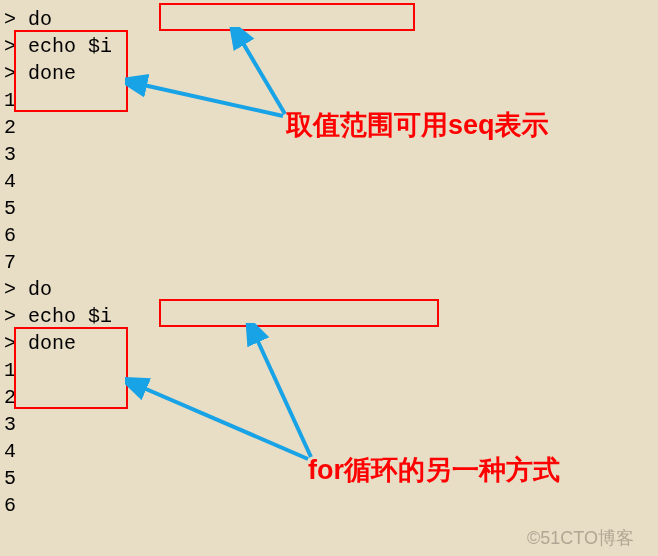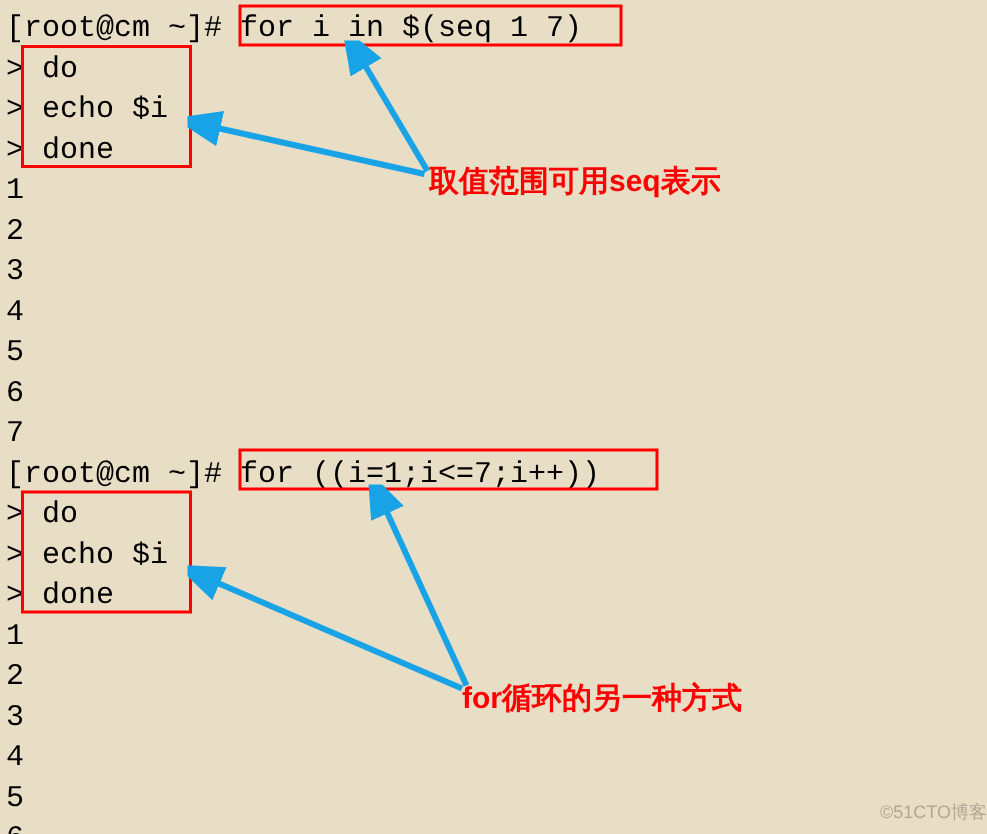--- a/index.html
+++ b/index.html
@@ -27,51 +27,49 @@
     .red-box {
       position: absolute;
       border: 2px solid #ff0000;
       pointer-events: none;
     }
     .annotation {
       position: absolute;
       color: #ff0000;
       font-family: Arial, 'Microsoft YaHei', sans-serif;
       font-weight: bold;
-      font-size: 20px;
+      font-size: 27px;
     }
     .arrow {
       position: absolute;
       pointer-events: none;
     }
     .watermark {
       position: absolute;
-      right: 0;
+      right: 24px;
       bottom: 6px;
       color: rgba(120, 115, 100, 0.5);
       font-family: Arial, sans-serif;
-      font-size: 12px;
+      font-size: 18px;
     }
   </style>
 </head>
 <body>
 
 <div class="terminal">
-  <div class="line"><span>[root@cm ~]#</span><span> for i in $(seq 1 7)</span></div>
   <div class="line">&gt; do</div>
   <div class="line">&gt; echo $i</div>
   <div class="line">&gt; done</div>
   <div class="line">1</div>
   <div class="line">2</div>
   <div class="line">3</div>
   <div class="line">4</div>
   <div class="line">5</div>
   <div class="line">6</div>
   <div class="line">7</div>
-  <div class="line"><span>[root@cm ~]#</span><span> for ((i=1;i&lt;=7;i++))</span></div>
   <div class="line">&gt; do</div>
   <div class="line">&gt; echo $i</div>
   <div class="line">&gt; done</div>
   <div class="line">1</div>
   <div class="line">2</div>
   <div class="line">3</div>
   <div class="line">4</div>
   <div class="line">5</div>
   <div class="line">6</div>
 

